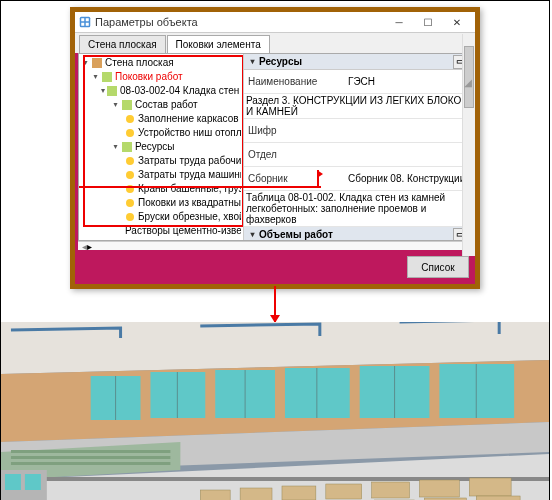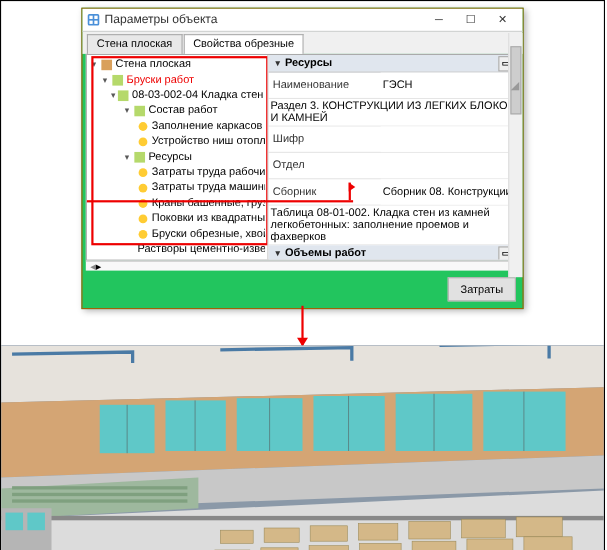--- a/index.html
+++ b/index.html
@@ -1,17 +1,17 @@
 <!DOCTYPE html>
 <html><head>
 <meta charset="utf-8">
 <style>
 body{margin:0;font-family:"Segoe UI",Tahoma,sans-serif;font-size:10px;background:#fff;width:552px}
 .figure{border:1px solid #000;box-sizing:border-box;width:550px}
-.dialog{position:relative;width:400px;margin:6px auto 0;background:#22c55e;border:1px solid #a16207;box-shadow:2px 2px 6px rgba(0,0,0,0.3)}
+.dialog{position:relative;width:400px;margin:6px auto 0;background:#be185d;border:5px solid #a16207;box-shadow:2px 2px 6px rgba(0,0,0,0.3)}
 .titlebar{height:20px;background:#fff;border-bottom:1px solid #ccc;display:flex;align-items:center;padding:0 4px}
 .title-icon{width:12px;height:12px;margin-right:4px}
 .title-text{flex:1;color:#333;font-size:11px}
 .sysbtns{display:flex;gap:1px}
 .sysbtn{width:28px;height:18px;display:flex;align-items:center;justify-content:center;font-size:10px;color:#333}
 .tabs{display:flex;background:#f0f0f0;padding:2px 4px 0}
 .tab{padding:3px 8px;background:#fff;border:1px solid #aaa;border-bottom:none;margin-right:1px;font-size:10px}
 .tab.inactive{background:#e8e8e8}
 .panes{display:flex;background:#fff;border:1px solid #aaa;margin:0 3px;height:186px}
 .left{width:164px;border-right:1px solid #ccc;overflow:hidden;position:relative}
@@ -58,39 +58,39 @@
       <div class="sysbtn">─</div>
       <div class="sysbtn">☐</div>
       <div class="sysbtn close-x">✕</div>
     </div>
   </div>
   <div class="scrollbar-v">
         <div class="scroll-thumb" style="height:60px;margin-top:12px"></div>
       </div>
   <div class="tabs">
     <div class="tab inactive">Стена плоская</div>
-    <div class="tab">Свойства обрезные</div>
+    <div class="tab">Поковки элемента</div>
   </div>
   <div class="panes">
     <div class="left">
       <div class="redbox"></div>
       <div class="tree">
         <div class="tree-row" style="padding-left:0">
               <span class="expander">▾</span>
               <svg class="tree-icon" viewBox="0 0 10 10">
                 <rect width="10" height="10" fill="#d9a05b"></rect>
               </svg>
               <span>Стена плоская</span>
             </div>
         <div class="tree-row" style="padding-left:10px">
               <span class="expander">▾</span>
               <svg class="tree-icon" viewBox="0 0 10 10">
                 <rect width="10" height="10" fill="#b5d96b"></rect>
               </svg>
-              <span style="color:#e00">Бруски работ</span>
+              <span style="color:#e00">Поковки работ</span>
             </div>
         <div class="tree-row" style="padding-left:20px">
               <span class="expander">▾</span>
               <svg class="tree-icon" viewBox="0 0 10 10">
                 <rect width="10" height="10" fill="#b5d96b"></rect>
               </svg>
               <span>08-03-002-04 Кладка стен из лег</span>
             </div>
         <div class="tree-row" style="padding-left:30px">
               <span class="expander">▾</span>
@@ -193,21 +193,21 @@
 
       </div>
     </div>
   </div>
   <div style="height:8px;border-top:1px solid #ccc;margin:0 3px;background:#f8f8f8;display:flex;align-items:center">
         <span style="padding-left:4px;color:#888">◂</span>
         <span>▸</span>
         <span class="corner-grip">◢</span>
       </div>
   <div class="btnbar">
-    <div class="btn">Затраты</div>
+    <div class="btn">Список</div>
   </div>
   <div style="position:absolute;left:4px;top:174px;width:242px;height:2px;background:#e00"></div>
   <div style="position:absolute;left:242px;top:158px;width:2px;height:16px;background:#e00"></div>
   <div style="position:absolute;left:242px;top:158px;border:4px solid transparent;border-left:6px solid #e00"></div>
 </div>
 
 <div class="arrow-down"></div>
 
 <div class="viewport">
 <svg class="scene" viewBox="0 0 550 210" preserveAspectRatio="none">

